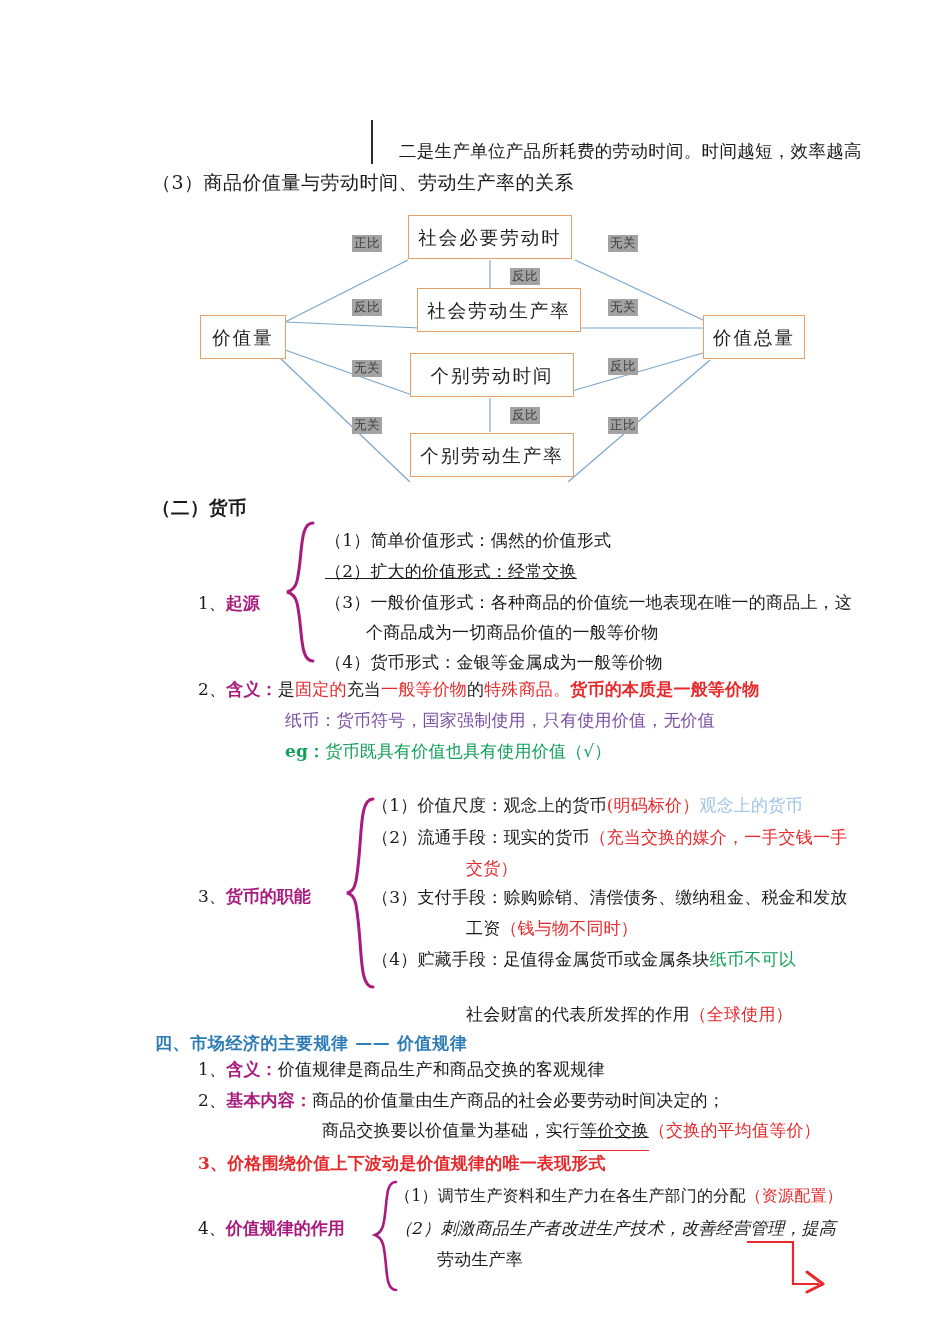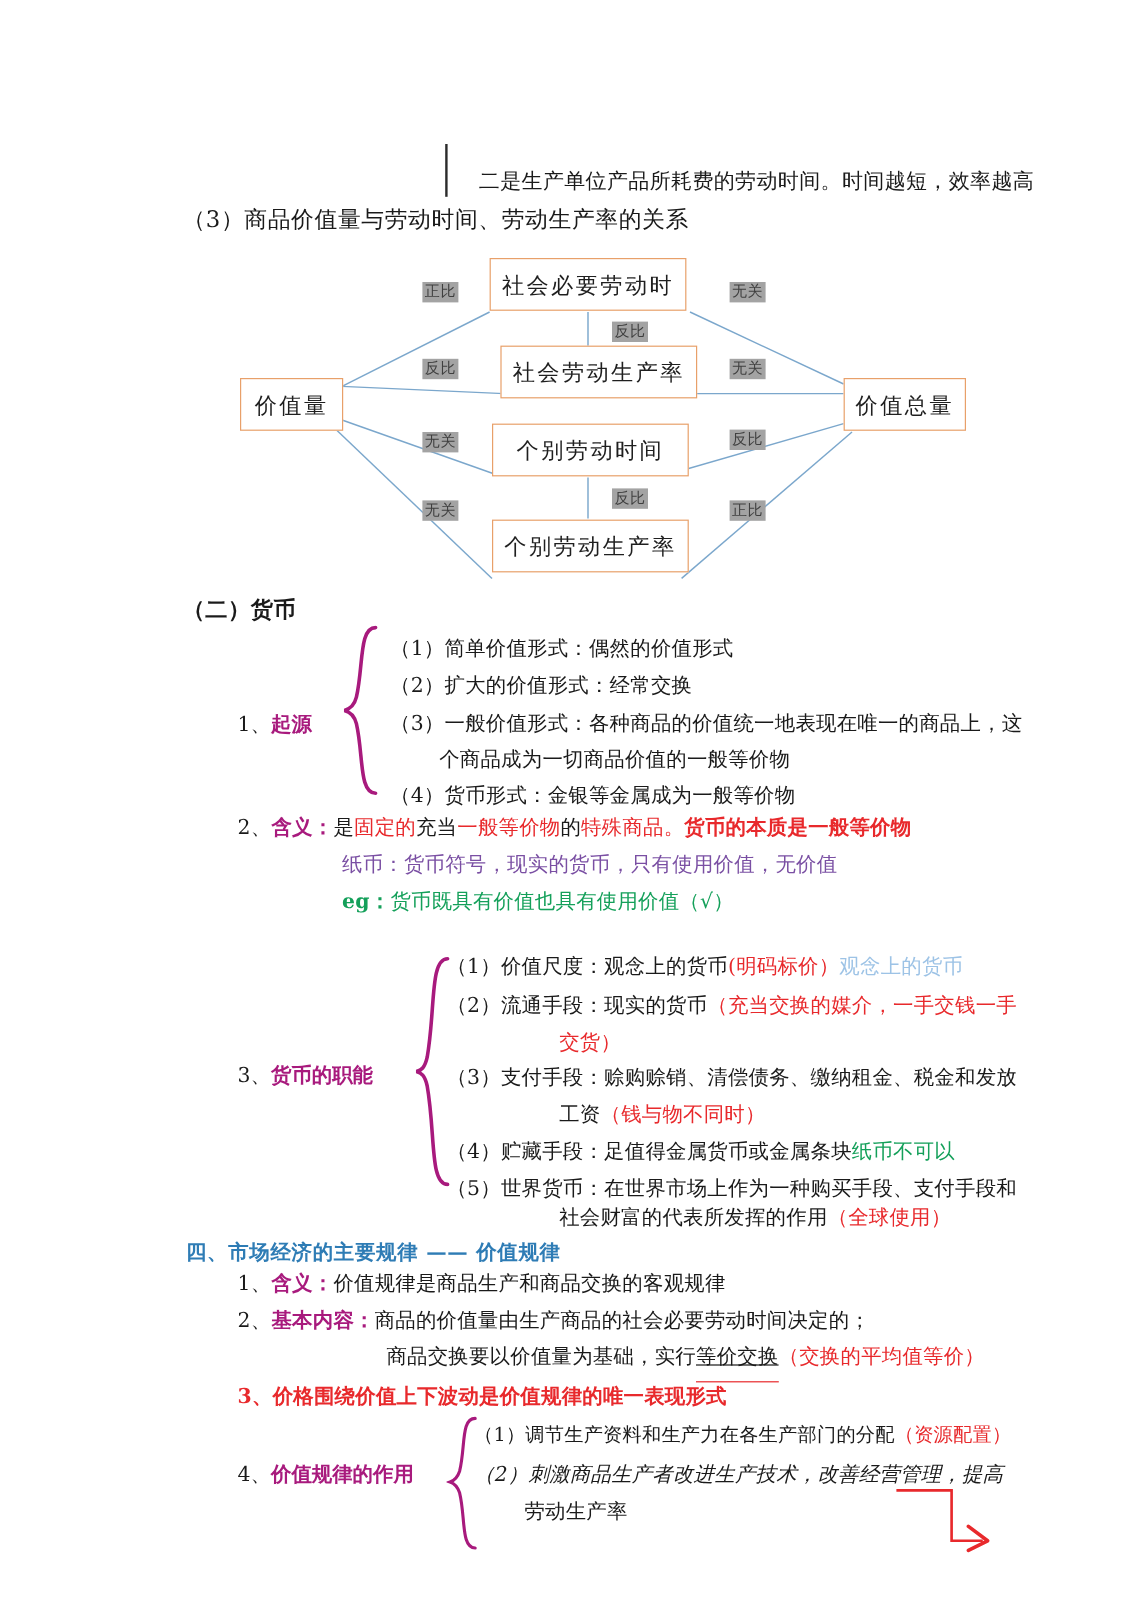--- a/index.html
+++ b/index.html
@@ -142,48 +142,47 @@
 
   <div class="abs t" id="sec-money-title">（二）货币</div>
 
   <svg class="abs brace" style="left:283px; top:521px;" width="34" height="142">
     <path d="M30 2 C16 2, 20 34, 14 60 C12 68, 8 70, 4 71 C8 72, 12 74, 14 82 C20 108, 16 140, 30 140" stroke="#a81a7d" stroke-width="3" fill="none" stroke-linecap="round"></path>
   </svg>
 
   <div class="abs t lead" style="left:198px; top:592px;"><span class="leadnum">1、</span><span class="heavy k-mag">起源</span></div>
 
   <div class="abs t row" style="left:325px; top:529px;">（1）简单价值形式：偶然的价值形式</div>
-  <div class="abs t row" style="left:325px; top:560px;">（2）扩大的价值形式：经常交换</div>
+  <div class="abs t row" style="left:325px; top:560px;text-decoration:underline;">（2）扩大的价值形式：经常交换</div>
   <div class="abs t row" style="left:325px; top:591px;">（3）一般价值形式：各种商品的价值统一地表现在唯一的商品上，这</div>
   <div class="abs t row" style="left:366px; top:621px;">个商品成为一切商品价值的一般等价物</div>
   <div class="abs t row" style="left:325px; top:651px;">（4）货币形式：金银等金属成为一般等价物</div>
 
   <div class="abs t row" style="left:198px; top:678px;"><span class="leadnum">2、</span><span class="heavy k-mag">含义：</span><span class="k-black">是</span><span class="k-red">固定的</span><span class="k-black">充当</span><span class="k-red">一般等价物</span><span class="k-black">的</span><span class="k-red">特殊商品。</span><span class="k-red heavy">货币的本质是一般等价物</span></div>
 
-  <div class="abs t row k-purple" style="left:285px; top:709px;">纸币：货币符号，现实的货币，只有使用价值，无价值</div>
+  <div class="abs t row k-purple" style="left:285px; top:709px;">纸币：货币符号，国家强制使用，只有使用价值，无价值</div>
 
   <div class="abs t row" style="left:285px; top:740px;"><span class="k-green heavy">eg：</span><span class="k-green">货币既具有价值也具有使用价值（√）</span></div>
 
   <svg class="abs brace" style="left:343px; top:797px;" width="34" height="192">
     <path d="M30 2 C15 2, 20 44, 13 84 C11 93, 8 95, 4 96 C8 97, 11 99, 13 108 C20 148, 15 190, 30 190" stroke="#a81a7d" stroke-width="3" fill="none" stroke-linecap="round"></path>
   </svg>
 
   <div class="abs t lead" style="left:198px; top:885px;"><span class="leadnum">3、</span><span class="heavy k-mag">货币的职能</span></div>
 
   <div class="abs t row" style="left:372px; top:794px;"><span>（1）</span><span>价值尺度：</span><span class="k-black">观念上的货币</span><span class="k-red">(明码标价）</span><span class="k-lblue">观念上的货币</span></div>
 
   <div class="abs t row" style="left:372px; top:826px;"><span>（2）</span><span>流通手段：</span><span class="k-black">现实的货币</span><span class="k-red">（充当交换的媒介，一手交钱一手</span></div>
   <div class="abs t row k-red" style="left:466px; top:857px;">交货）</div>
 
   <div class="abs t row" style="left:372px; top:886px;"><span>（3）</span><span>支付手段：</span><span class="k-black">赊购赊销、清偿债务、缴纳租金、税金和发放</span></div>
   <div class="abs t row" style="left:466px; top:917px;"><span class="k-black">工资</span><span class="k-red">（钱与物不同时）</span></div>
 
   <div class="abs t row" style="left:372px; top:948px;"><span>（4）</span><span>贮藏手段：</span><span class="k-black">足值得金属货币或金属条块</span><span class="k-green">纸币不可以</span></div>
 
-  <div class="abs t row" style="left:372px; top:979px;"><span>（5）</span><span>世界货币：</span><span class="k-black">在世界市场上作为一种购买手段、支付手段和</span></div>
   <div class="abs t row" style="left:466px; top:1003px;"><span class="k-black">社会财富的代表所发挥的作用</span><span class="k-red">（全球使用）</span></div>
 
   <div class="abs t" id="sec4-title"><span>四、</span><span>市场经济的主要规律</span><span>&nbsp;</span><span>——</span><span>&nbsp;</span><span>价值规律</span></div>
 
   <div class="abs t row" style="left:198px; top:1058px;"><span class="leadnum">1、</span><span class="heavy k-mag">含义：</span><span class="k-black">价值规律是商品生产和商品交换的客观规律</span></div>
 
   <div class="abs t row" style="left:198px; top:1089px;"><span class="leadnum">2、</span><span class="heavy k-mag">基本内容：</span><span class="k-black">商品的价值量由生产商品的社会必要劳动时间决定的；</span></div>
 
   <div class="abs t row" style="left:322px; top:1119px;"><span class="k-black">商品交换要以价值量为基础，实行</span><span class="k-black und-red">等价交换</span><span class="k-red">（交换的平均值等价）</span></div>
 

